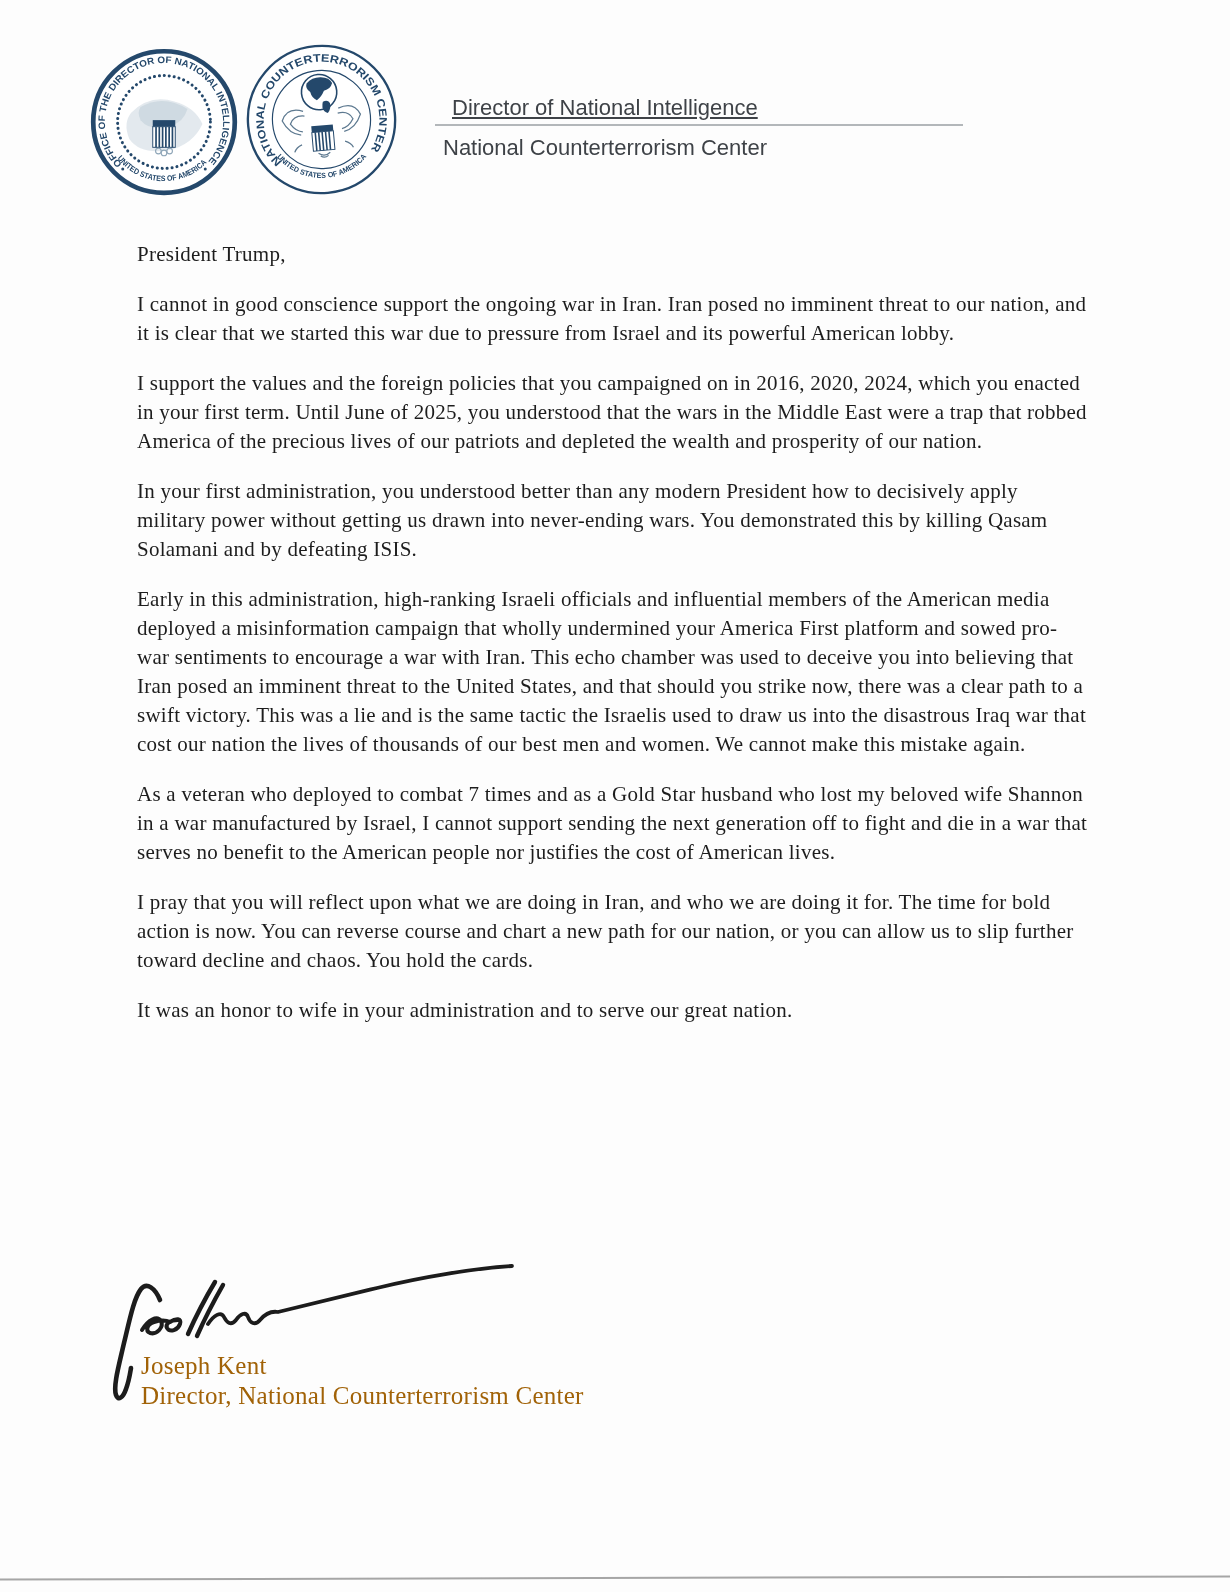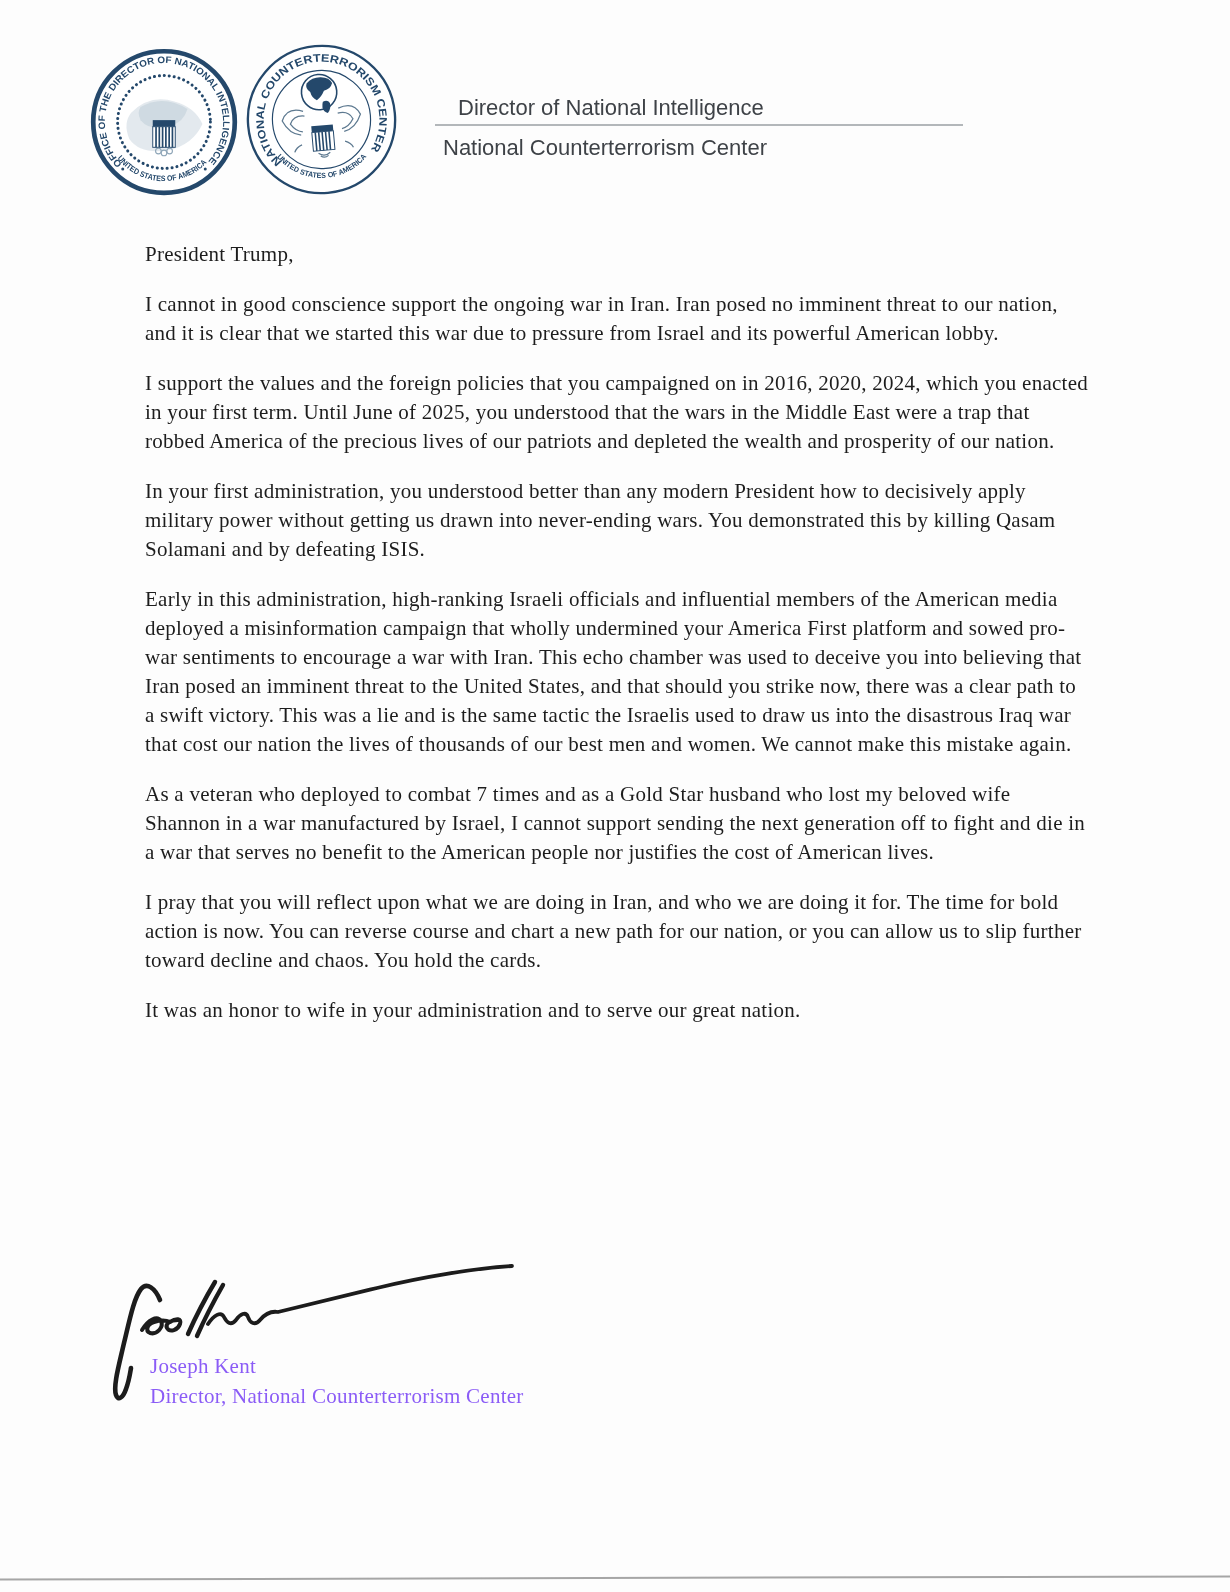--- a/index.html
+++ b/index.html
@@ -9,34 +9,34 @@
     font-family:"Liberation Serif", serif;
   }
   
   .seal { position:absolute; }
   .seal-odni { left:89px; top:47px; width:150px; height:150px; }
   .seal-nctc { left:243px; top:41px; width:157px; height:157px; }
   .org-block {
     position:absolute; left:443px; top:95px; width:560px; height:70px;
     font-family:"Liberation Sans", sans-serif; color:#3e4247;
   }
-  .org-line1 { position:absolute; left:15px; top:0; font-size:22px; line-height:26px; }
+  .org-line1 { position:absolute; left:9px; top:0; font-size:22px; line-height:26px;text-decoration:underline; }
   .org-rule  { position:absolute; left:-8px; top:29px; width:528px; height:0; border-top:2px solid #b3b7ba; }
   .org-line2 { position:absolute; left:0; top:40px; font-size:22px; line-height:26px; }
   
   .letter-body {
     position:absolute; left:137px; top:240px; width:952px;
     font-size:21px; line-height:29px; letter-spacing:0.25px; color:#1d1d1d;
   }
-  .letter-body p { margin:0 0 21px 8px; }
+  .letter-body p { margin:0 0 21px 0; }
   
   .signature-svg { position:absolute; left:92px; top:1238px; width:440px; height:172px; }
   .sig-block {
-    position:absolute; left:150px; top:1351px;
-    font-size:21px; line-height:30px; letter-spacing:0.25px; color:#8b5cf6;
+    position:absolute; left:141px; top:1351px;
+    font-size:25px; line-height:30px; letter-spacing:0.25px; color:#a16207;
   }
   
   .scan-line {
     position:absolute; left:0; top:1577px; width:1230px; height:0;
     border-top:2px solid #a6a6a6; transform:rotate(-0.15deg);
   }
 </style>
 </head>
 <body>
 

